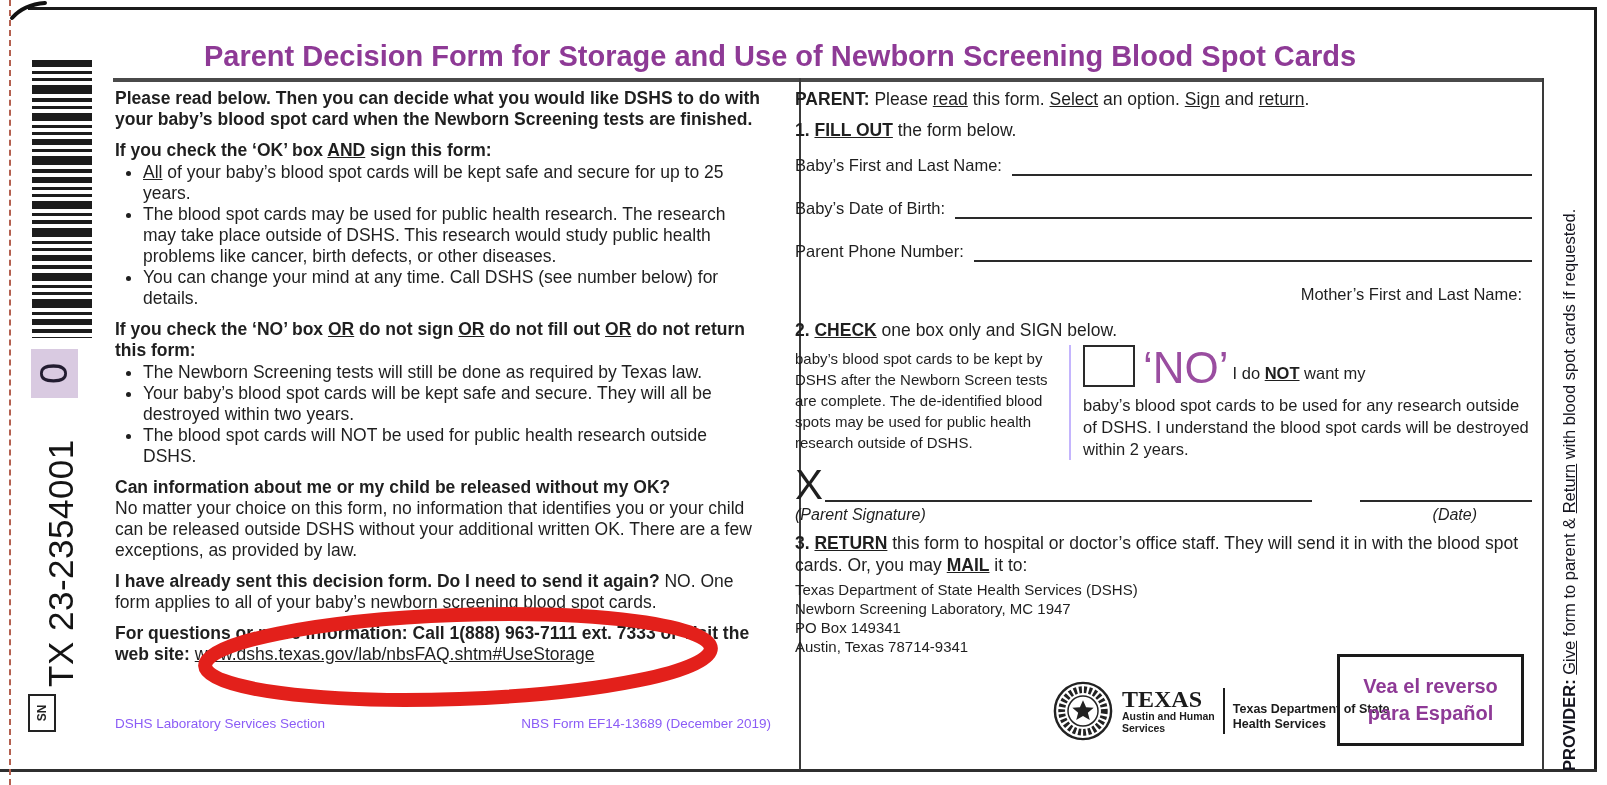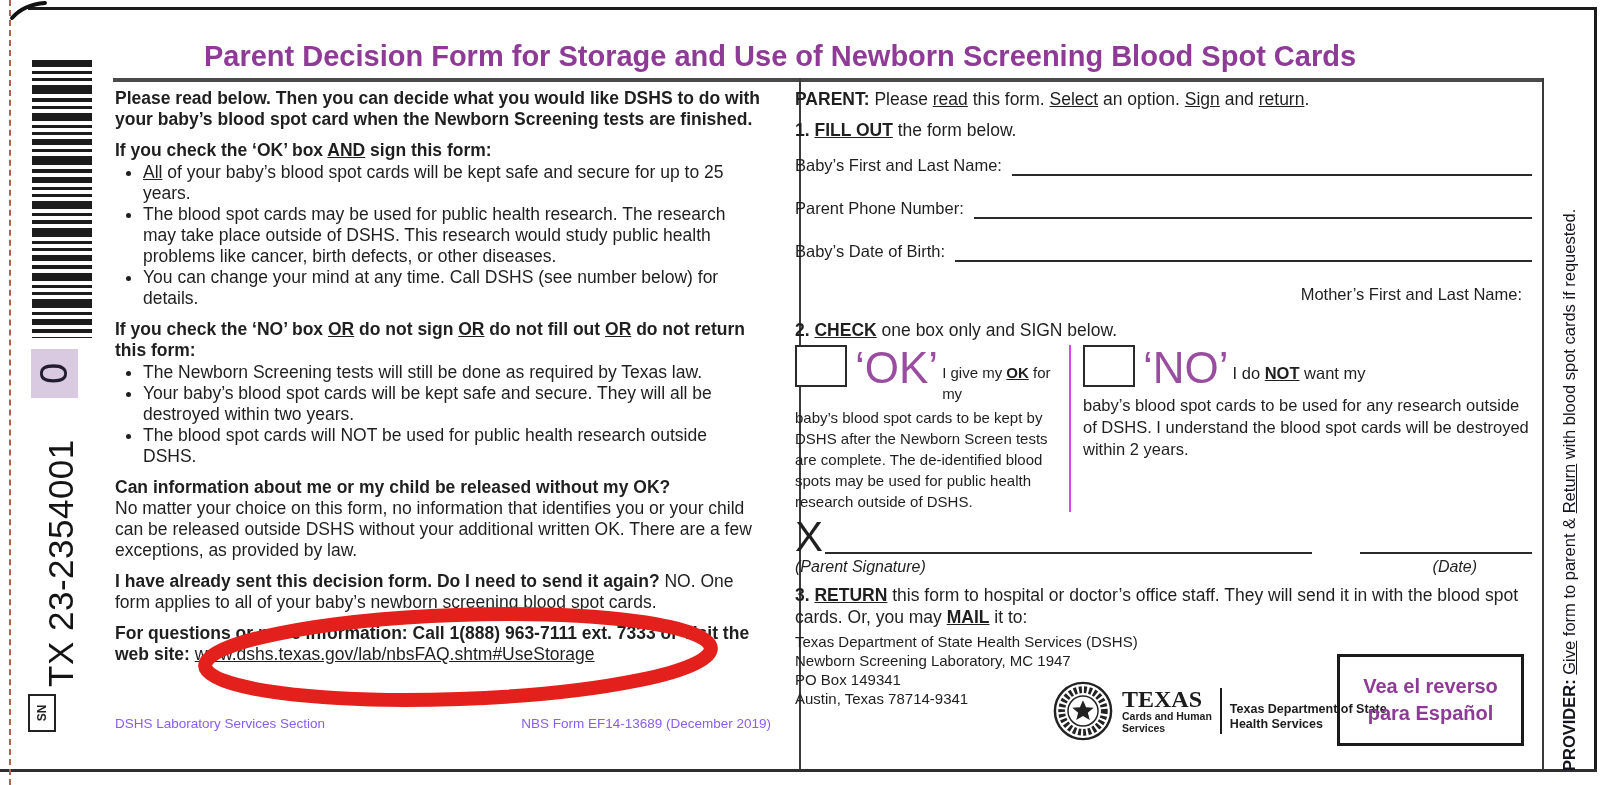--- a/index.html
+++ b/index.html
@@ -53,21 +53,21 @@
   
   .right-col{position:absolute;left:795px;top:88px;width:737px;font-size:17.5px;line-height:22px;}
   .parent-line{margin-bottom:9px;}
   .step{margin-bottom:13px;}
   .field-row{display:flex;align-items:flex-end;margin-bottom:21px;}
   .field-row .lbl{white-space:nowrap;margin-right:10px;font-size:16.5px;}
   .field-row .line{flex:1;border-bottom:2px solid #2a2a2a;height:20px;}
   .step2{margin-bottom:4px;}
   .options{display:flex;margin-bottom:8px;}
   .opt-left{width:268px;font-size:15px;line-height:21px;}
-  .opt-right{flex:1;border-left:2px solid #d946ef;padding-left:12px;margin-left:6px;
+  .opt-right{flex:1;border-left:2px solid #c4b5fd;padding-left:12px;margin-left:6px;
     font-size:16.5px;line-height:22px;}
   .opt-head{display:flex;align-items:flex-start;}
   .chk{width:52px;height:42px;border:2px solid #2a2a2a;background:#fff;flex:none;}
   .big-opt{font-size:44px;line-height:46px;color:var(--opt-purple);margin:0 4px 0 8px;white-space:nowrap;}
   .opt-lead{padding-top:17px;}
   .opt-body{margin-top:3px;}
   .sig-row{display:flex;align-items:flex-end;margin-top:6px;}
   .sig-x{font-size:42px;line-height:34px;font-weight:400;}
   .sig-line{flex:1;border-bottom:2px solid #2a2a2a;height:10px;margin-left:2px;}
   .date-line{width:172px;border-bottom:2px solid #2a2a2a;height:10px;margin-left:48px;}
@@ -178,41 +178,36 @@
 
   <div class="right-col">
     <div class="parent-line"><span class="b">PARENT:</span><span> Please </span><span class="u">read</span><span> this form. </span><span class="u">Select</span><span> an option. </span><span class="u">Sign</span><span> and </span><span class="u">return</span><span>.</span></div>
     <div class="step"><span class="b">1. </span><span class="b u">FILL OUT</span><span> the form below.</span></div>
 
     <div class="field-row">
       <span class="lbl">Baby’s First and Last Name:</span>
       <span class="line"></span>
     </div>
     <div class="field-row">
+      <span class="lbl">Baby’s Date of Birth:</span>
+      <span class="line"></span>
+    </div>
+    <div class="field-row">
       <span class="lbl">Parent Phone Number:</span>
-      <span class="line"></span>
-    </div>
-    <div class="field-row">
-      <span class="lbl">Baby’s Date of Birth:</span>
       <span class="line"></span>
     </div>
     <div class="field-row" style="margin-bottom:12px;flex-direction:column;">
       <span class="lbl">Mother’s First and Last Name:</span>
       <span class="line"></span>
     </div>
 
     <div class="step2"><span class="b">2. </span><span class="b u">CHECK</span><span> one box only and SIGN below.</span></div>
 
     <div class="options">
       <div class="opt-left">
-        <div class="opt-head">
-          <div class="chk" role="checkbox" aria-checked="false"></div>
-          <div class="big-opt">‘OK’</div>
-          <div class="opt-lead"><span>I give my </span><span class="b u">OK</span><span> for my</span></div>
-        </div>
         <div class="opt-body">baby’s blood spot cards to be kept by DSHS after the Newborn Screen tests are complete. The de-identified blood spots may be used for public health research outside of DSHS.</div>
       </div>
       <div class="opt-right">
         <div class="opt-head">
           <div class="chk" role="checkbox" aria-checked="false"></div>
           <div class="big-opt">‘NO’</div>
           <div class="opt-lead"><span>I do </span><span class="b u">NOT</span><span> want my</span></div>
         </div>
         <div class="opt-body">baby’s blood spot cards to be used for any research outside of DSHS.  I understand the blood spot cards will be destroyed within 2 years.</div>
       </div>
@@ -240,21 +235,21 @@
 
   <div class="logo">
     <svg width="62" height="62" viewBox="0 0 64 64">
       <circle cx="32" cy="32" r="29" fill="none" stroke="#222" stroke-width="2.5"></circle>
       <circle cx="32" cy="32" r="22" fill="none" stroke="#222" stroke-width="7" stroke-dasharray="3 2.2"></circle>
       <circle cx="32" cy="32" r="15.5" fill="#fff" stroke="#222" stroke-width="1.5"></circle>
       <path d="M32 21 L35.2 28.2 43 28.6 37 33.8 39 41.4 32 37.2 25 41.4 27 33.8 21 28.6 28.8 28.2 Z" fill="#222"></path>
     </svg>
     <div>
       <div class="logo-texas">TEXAS</div>
-      <div class="logo-hhs">Cards and Human
+      <div class="logo-hhs">Austin and Human
 Services</div>
     </div>
     <div class="logo-div"></div>
     <div class="logo-dept">Texas Department of State
 Health Services</div>
   </div>
 
   <div class="espanol-box">Vea el reverso
 para Español</div>
 

